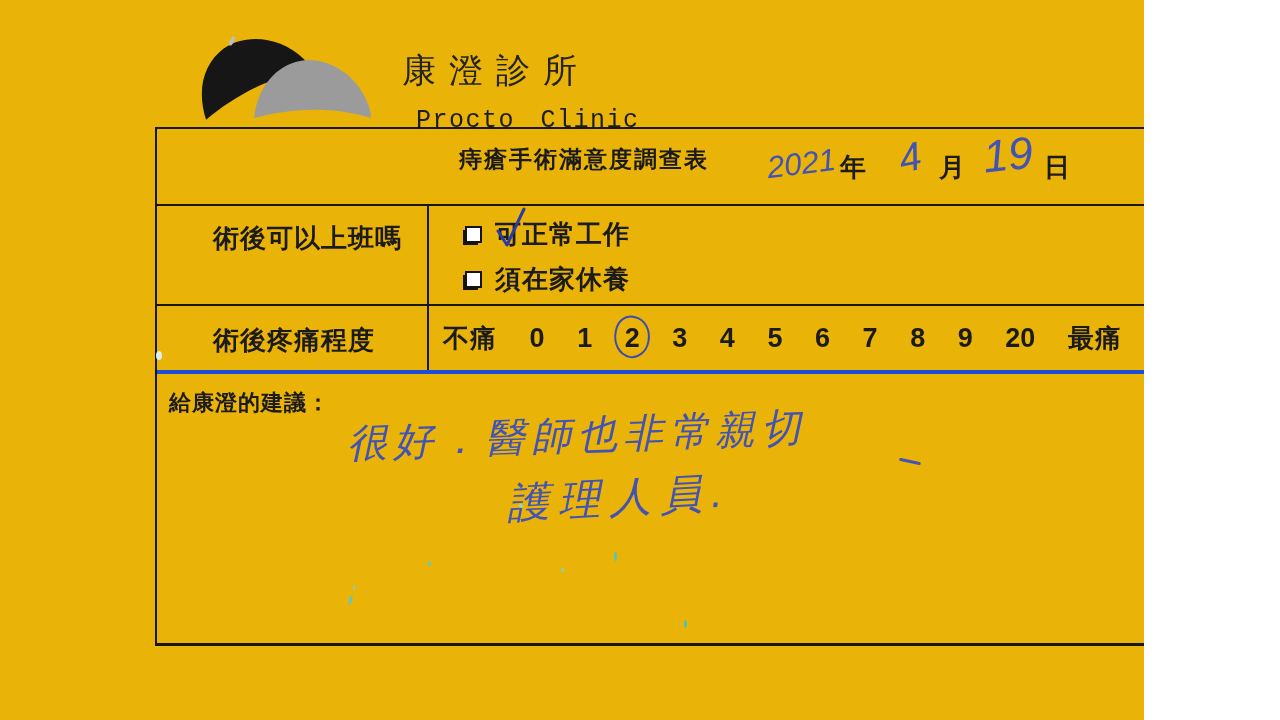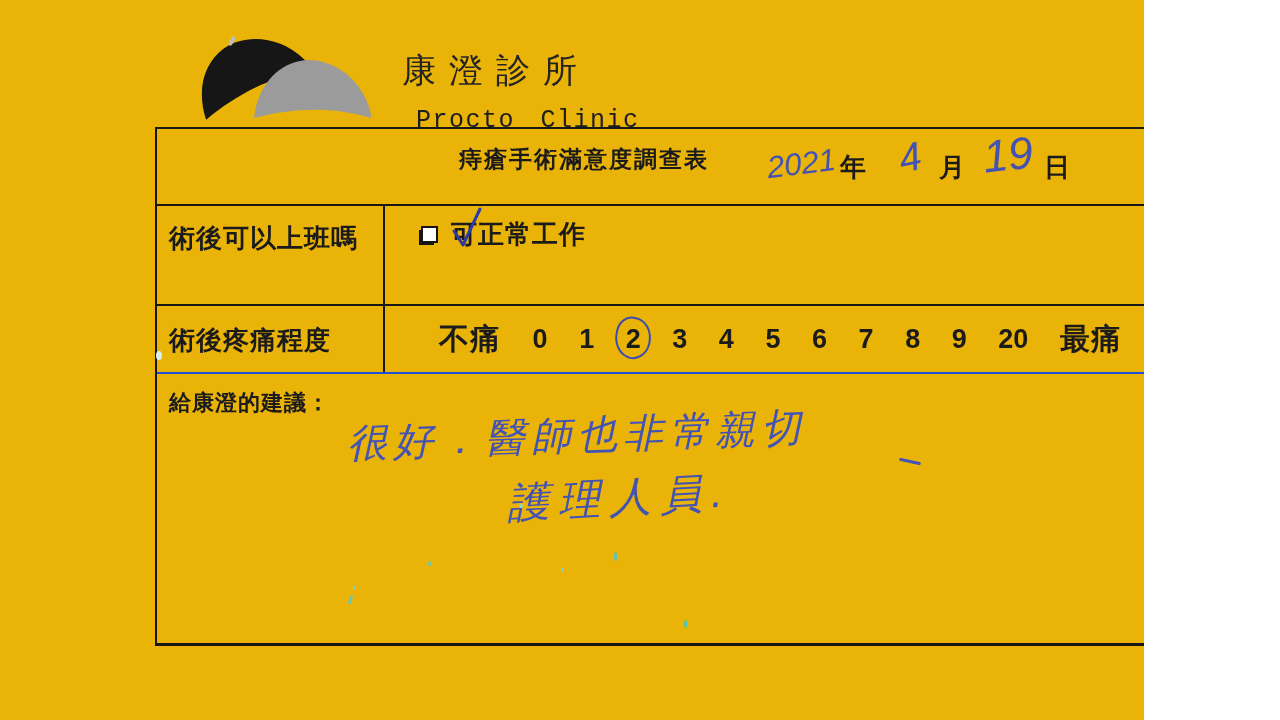--- a/index.html
+++ b/index.html
@@ -29,40 +29,40 @@
   .dlabel { position:absolute; top:21px; font-size:26px; font-weight:600; }
   .ylab { left:683px; } .mlab { left:782px; } .dlab { left:887px; }
   .hw { color:#4353b4; font-style:italic; white-space:nowrap; }
   .year  { position:absolute; left:610px; top:17px; font-size:31px; transform:rotate(-7deg); }
   .month { position:absolute; left:742px; top:6px;  font-size:40px; transform:rotate(-12deg); }
   .day   { position:absolute; left:826px; top:0px;  font-size:45px; transform:rotate(-6deg); z-index:3; }
   
   .work-row { height:100px; border-bottom:2px solid #171717; display:flex; }
   .cell-label {
     width:228px; border-right:2px solid #171717; box-sizing:border-box;
-    padding:15px 0 0 12px; font-size:26px; font-weight:700; letter-spacing:1px;
+    padding:15px 0 0 12px; font-size:26px; font-weight:700; letter-spacing:1px;margin-left:44px;
   }
   .cell-content { flex:1; position:relative; }
   .option { position:absolute; left:36px; display:flex; align-items:center; gap:13px; }
   .option.first  { top:11px; }
   .option.second { top:56px; }
   .checkbox {
     width:17px; height:17px; box-sizing:border-box; border:2.5px solid #141414;
     background:#fff; box-shadow:-3px 3px 0 -1px #141414; display:inline-block;
   }
   .option-label { font-size:26px; font-weight:700; letter-spacing:1px; }
   .checkmark { position:absolute; left:28px; top:-13px; z-index:2; }
   
-  .pain-row { height:68px; border-bottom:2px solid #1d4ed8; display:flex;gap:40px; }
+  .pain-row { height:68px; border-bottom:4px solid #1d4ed8; display:flex; }
   .pain-row .cell-label { padding-top:17px; }
   .scale-row {
     flex:1; display:flex; align-items:center; justify-content:space-between;
     padding:0 22px 0 14px; font-size:27px;
   }
-  .scale-end { font-weight:700; font-size:30px; letter-spacing:1px; }
+  .scale-end { font-weight:700; font-size:26px; letter-spacing:1px; }
   .scale-num { font-weight:600; position:relative; }
   .pen-circle {
     position:absolute; left:-11px; top:-7px; width:36px; height:42px;
     border:2.5px solid #3d4cb0; border-radius:46% 60% 52% 62%;
     transform:rotate(12deg); box-sizing:border-box;
   }
   
   .suggest-row { height:269px; }
   .suggest-label { position:absolute; left:12px; top:14px; font-size:22px; font-weight:700; letter-spacing:1px; }
   .line1 { position:absolute; left:190px; top:34px; font-size:40px; letter-spacing:6px; transform:rotate(-2deg); }
@@ -113,20 +113,24 @@
     <div class="row work-row">
       <div class="cell-label">術後可以上班嗎</div>
       <div class="cell-content">
         <div class="option first">
           <span class="checkbox"></span>
           <svg class="checkmark" width="36" height="46" viewBox="0 0 36 46">
             <path d="M5 27 L14 41 L31 5" fill="none" stroke="#2b3aa6" stroke-width="3" stroke-linecap="round" stroke-linejoin="round"></path>
           </svg>
           <span class="option-label">可正常工作</span>
         </div>
+        <div class="option second">
+          <span class="checkbox"></span>
+          <span class="option-label">須在家休養</span>
+        </div>
       </div>
     </div>
 
     <div class="row pain-row">
       <div class="cell-label">術後疼痛程度</div>
       <div class="cell-content scale-row">
         <span class="scale-end">不痛</span>
         <span class="scale-num">0</span>
         <span class="scale-num">1</span>
         <span class="scale-num">

